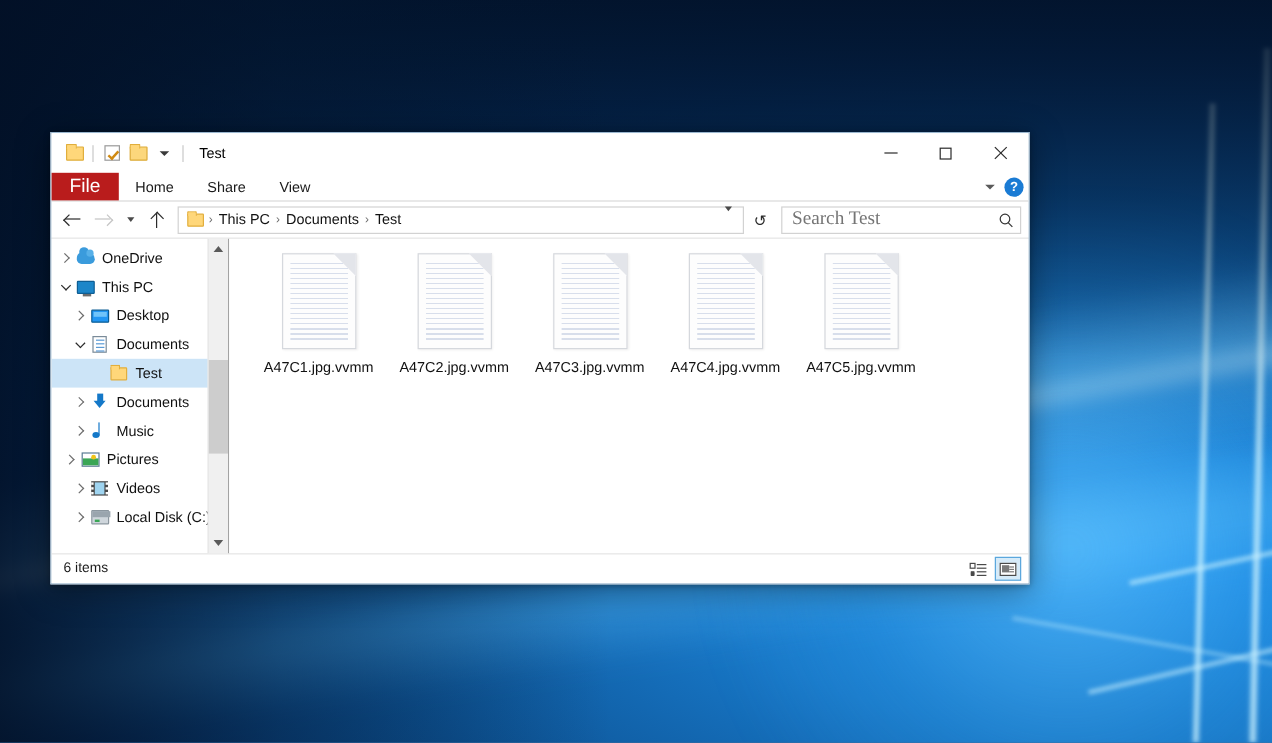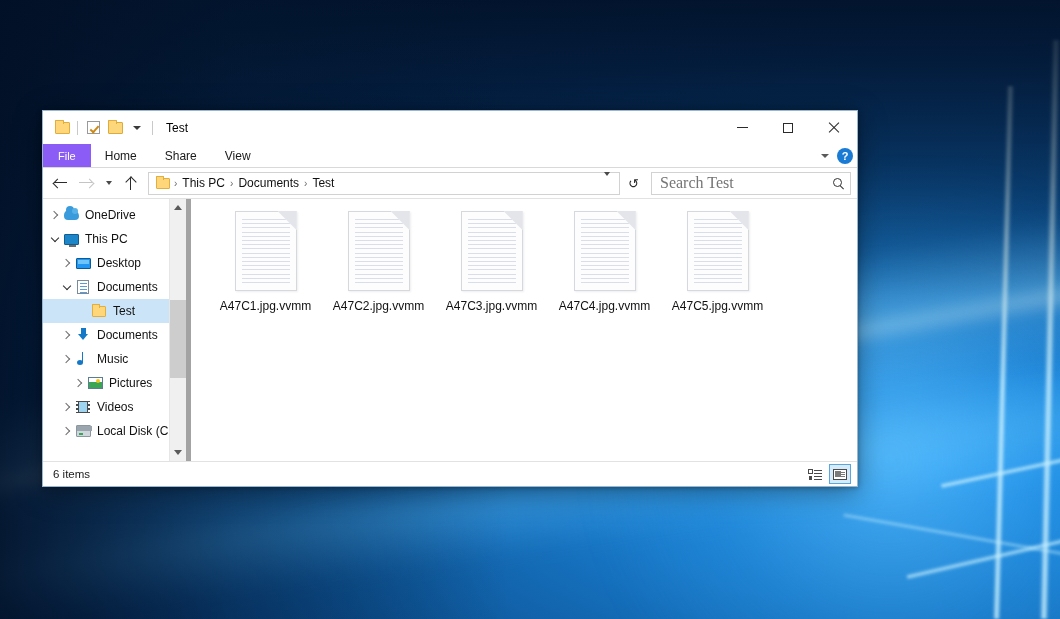--- a/index.html
+++ b/index.html
@@ -153,24 +153,24 @@
 
   
   .ribbon {
     height: 24px; min-height: 24px;
     display: flex; align-items: stretch;
     background: #ffffff;
     border-bottom: 1px solid #d9d9d9;
     position: relative;
   }
   .tab-file {
-    background: #8b5cf6; color: #fff;
+    background: #b91c1c; color: #fff;
     padding: 0 15px;
     display: flex; align-items: center;
-    font-size: 11px;
+    font-size: 16px;
   }
   .tab {
     padding: 0 14px;
     display: flex; align-items: center;
     font-size: 12px; color: #1a1a1a;
   }
   .ribbon-right {
     position: absolute; right: 4px; top: 0; height: 24px;
     display: flex; align-items: center; gap: 8px;
   }
@@ -286,21 +286,21 @@
     transform: rotate(45deg); transform-origin: left center;
   }
 
   
   .wbody { flex: 1; display: flex; min-height: 0; border-top: 1px solid #e2e2e2; }
 
   
   .sidebar {
     width: 148px; min-width: 148px;
     background: #ffffff;
-    border-right: 5px solid #a3a3a3;
+    border-right: 1px solid #a3a3a3;
     display: flex; flex-direction: column;
     position: relative;
   }
   .tree {
     flex: 1; overflow: hidden; padding-top: 4px;
   }
   .tnode {
     height: 24px; display: flex; align-items: center;
     padding-left: 4px; font-size: 12px; color: #111;
     white-space: nowrap;
@@ -707,21 +707,21 @@
           </div>
 
           <div class="tnode" style="padding-left:16px">
             <span class="twist collapsed"></span>
             <span class="tico">
                 <span class="ic-music"></span>
               </span>
             <span>Music</span>
           </div>
 
-          <div class="tnode" style="padding-left:28px">
+          <div class="tnode" style="padding-left:8px">
             <span class="twist collapsed"></span>
             <span class="tico">
                 <span class="ic-pic"></span>
               </span>
             <span>Pictures</span>
           </div>
 
           <div class="tnode" style="padding-left:16px">
             <span class="twist collapsed"></span>
             <span class="tico">

